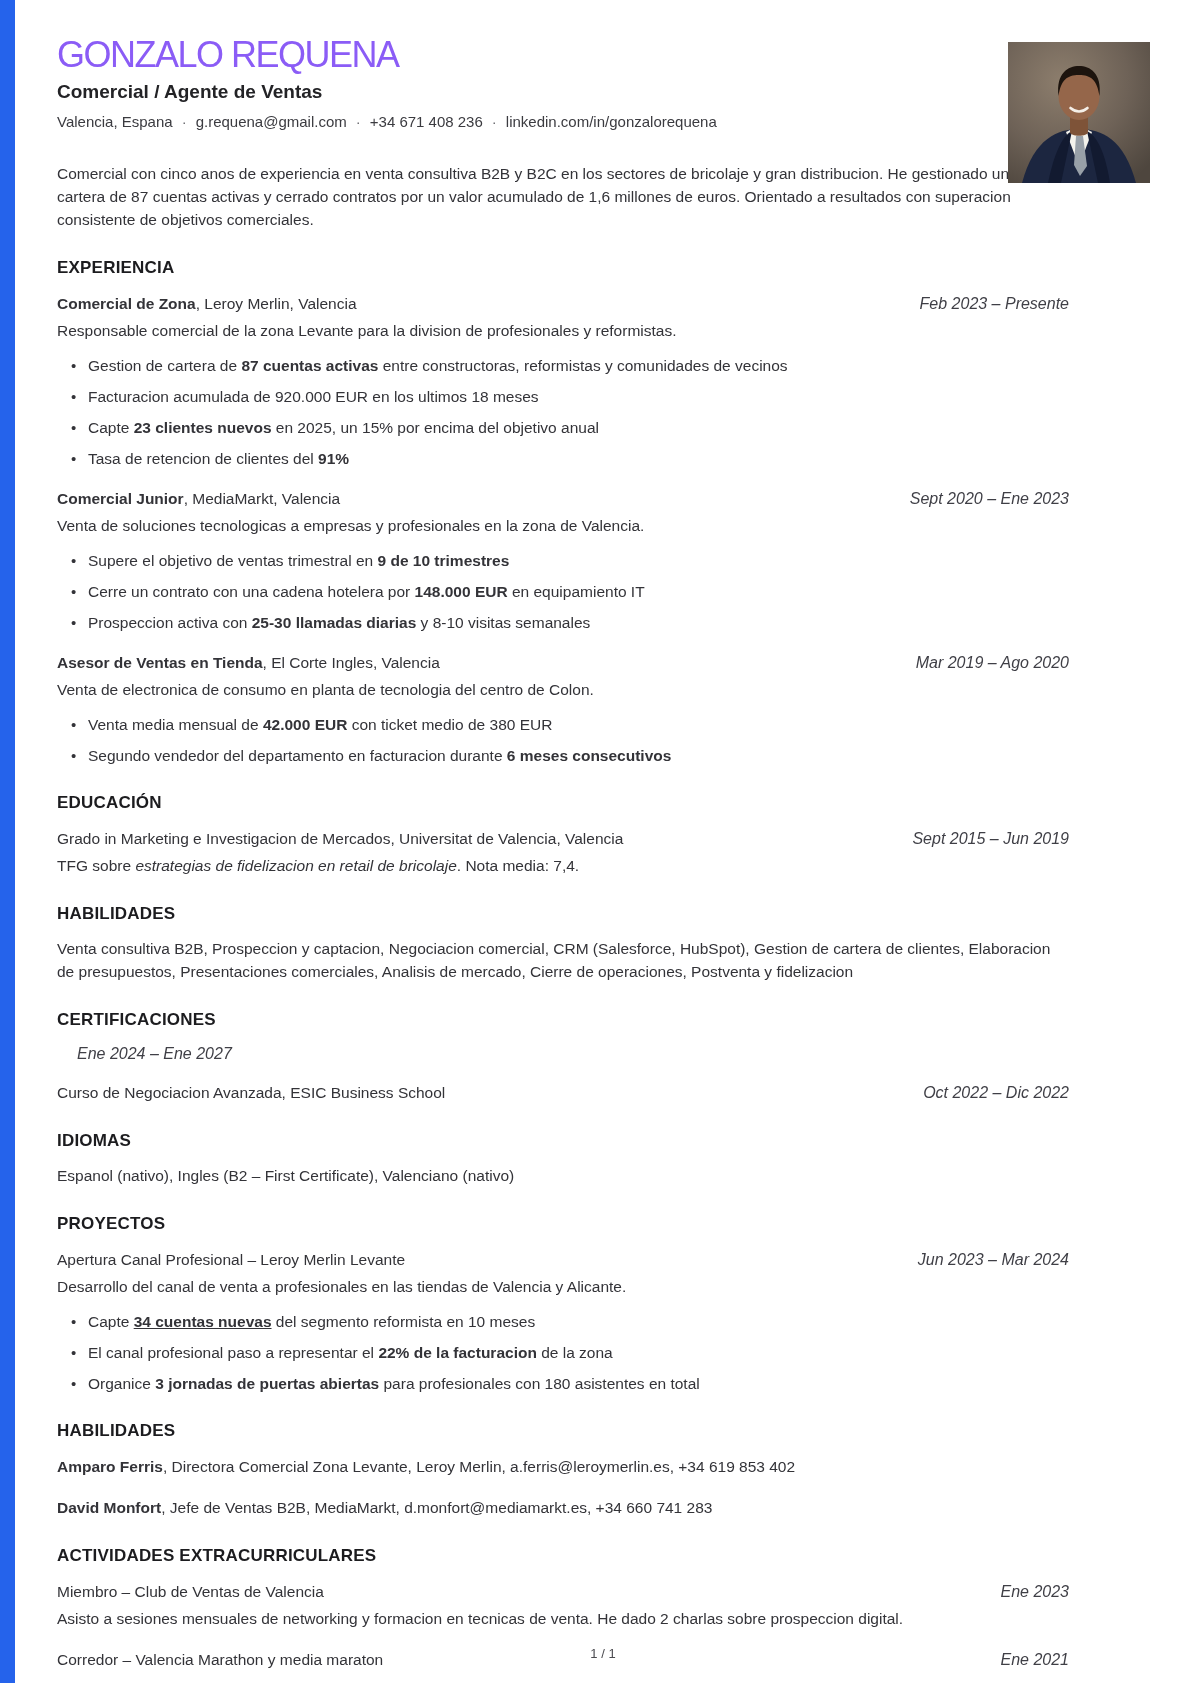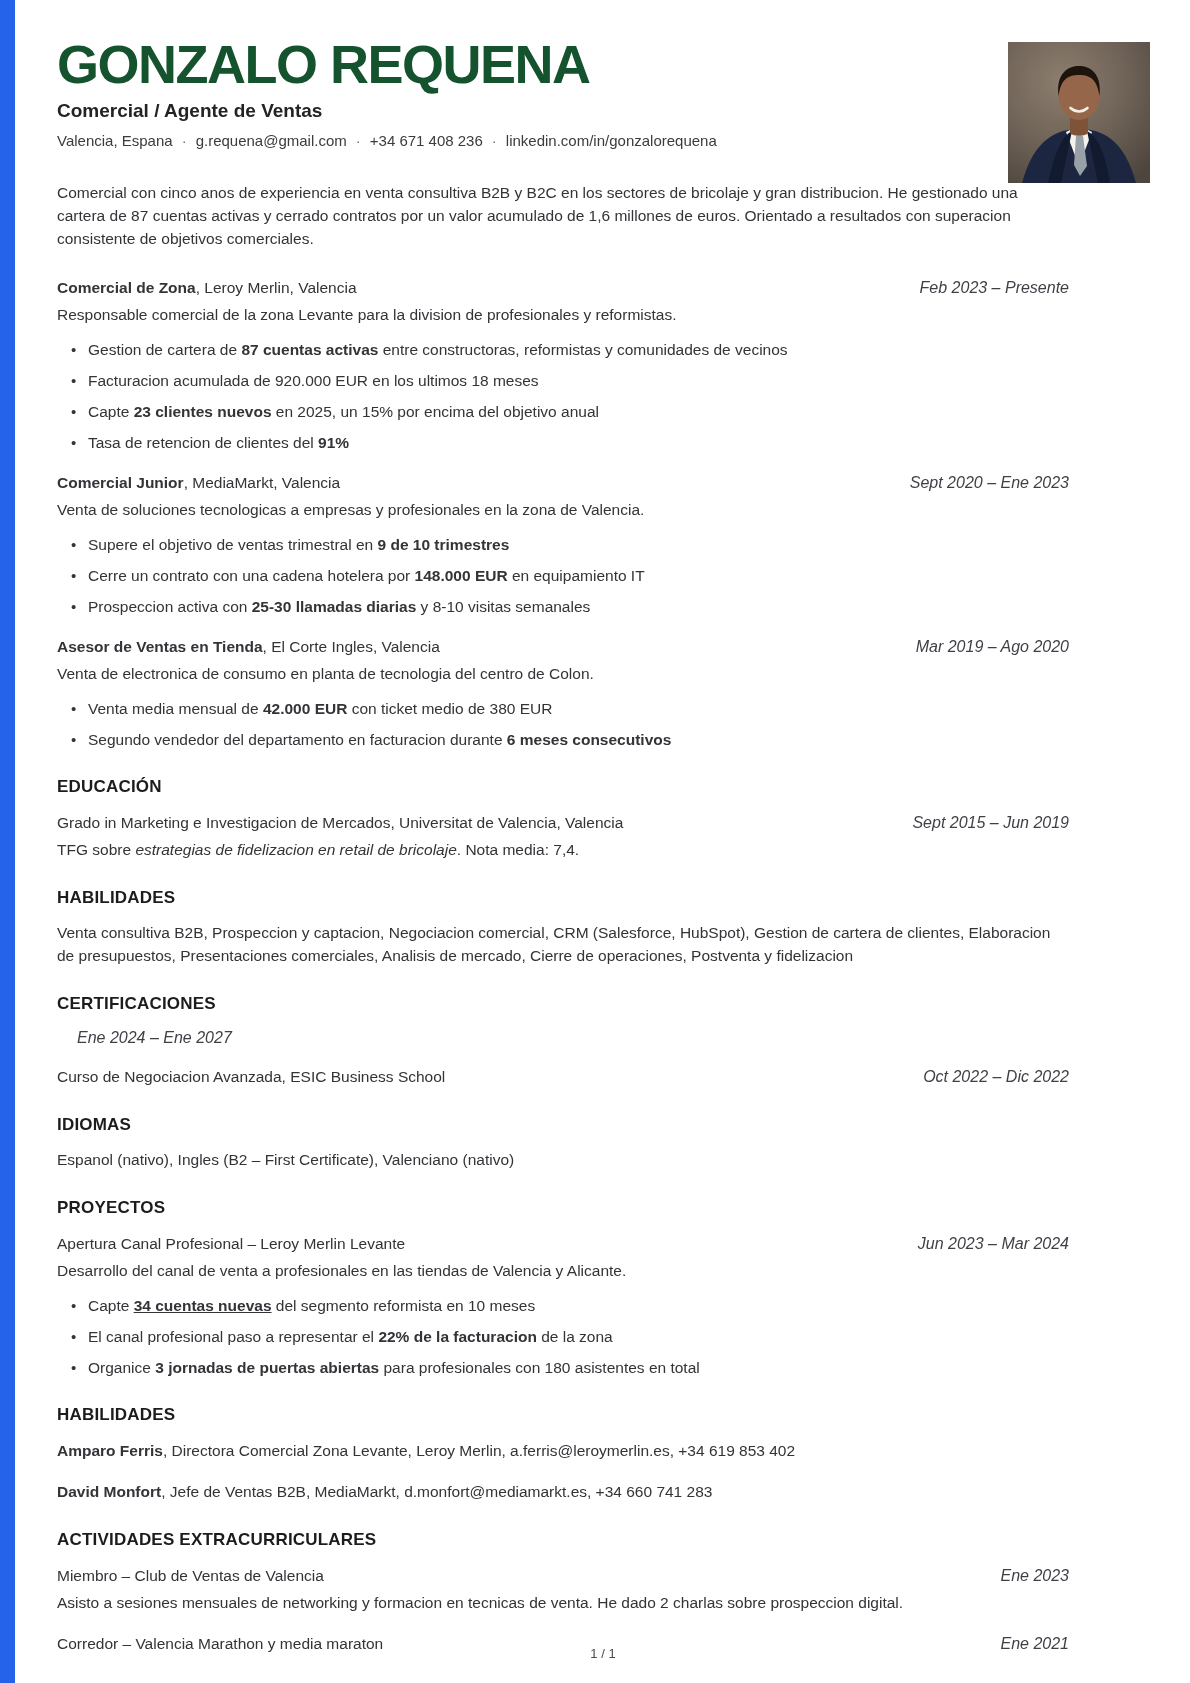--- a/index.html
+++ b/index.html
@@ -14,22 +14,22 @@
   .content { padding: 36px 121px 0 57px; }
 
   
   .header { position: relative; }
   .headshot {
     position: absolute; top: 6px; right: -81px;
     width: 142px; height: 141px; overflow: hidden;
   }
   .headshot svg { display: block; width: 100%; height: 100%; }
   h1.name {
-    font-size: 54px; font-weight: 700; letter-spacing: -1.5px;
-    color: #14532d; line-height: 1.05;
+    font-size: 36px; font-weight: 400; letter-spacing: -1.5px;
+    color: #8b5cf6; line-height: 1.05;
   }
   .job-title { margin-top: 7px; font-size: 19px; font-weight: 700; color: #232326; }
   .contact-line { margin-top: 10px; font-size: 15px; color: #3b3b40; }
   .contact-line .sep { margin: 0 9px; color: #6b6b70; }
 
   
   .summary { margin-top: 32px; font-size: 15.5px; line-height: 23px; color: #333338; }
 
   
   .section { margin-top: 27px; }
@@ -87,20 +87,21 @@
       </div>
       <h1 class="name">GONZALO REQUENA</h1>
       <div class="job-title">Comercial / Agente de Ventas</div>
       <div class="contact-line" id="contact-line"><span>Valencia, Espana</span><span class="sep">·</span><span>g.requena@gmail.com</span><span class="sep">·</span><span>+34 671 408 236</span><span class="sep">·</span><span>linkedin.com/in/gonzalorequena</span></div>
     </div>
 
     <p class="summary">Comercial con cinco anos de experiencia en venta consultiva B2B y B2C en los sectores de bricolaje y gran distribucion. He gestionado una cartera de 87 cuentas activas y cerrado contratos por un valor acumulado de 1,6 millones de euros. Orientado a resultados con superacion consistente de objetivos comerciales.</p>
 
     <main id="sections">
         <section class="section">
+          <h2 class="sec-title">EXPERIENCIA</h2>
           <div class="item">
             <div class="item-head">
               <div class="item-title"><span style="font-weight: 700;">Comercial de Zona</span><span>, Leroy Merlin, Valencia</span></div>
               <div class="item-date">Feb 2023 – Presente</div>
             </div>
             <div class="item-sub"><span>Responsable comercial de la zona Levante para la division de profesionales y reformistas.</span></div>
             <ul class="bullets">
               <li><span>Gestion de cartera de </span><span style="font-weight: 700;">87 cuentas activas</span><span> entre constructoras, reformistas y comunidades de vecinos</span></li>
               <li><span>Facturacion acumulada de </span><span style="font-weight: 400;">920.000 EUR</span><span> en los ultimos 18 meses</span></li>
               <li><span>Capte </span><span style="font-weight: 700;">23 clientes nuevos</span><span> en 2025, un 15% por encima del objetivo anual</span></li>

